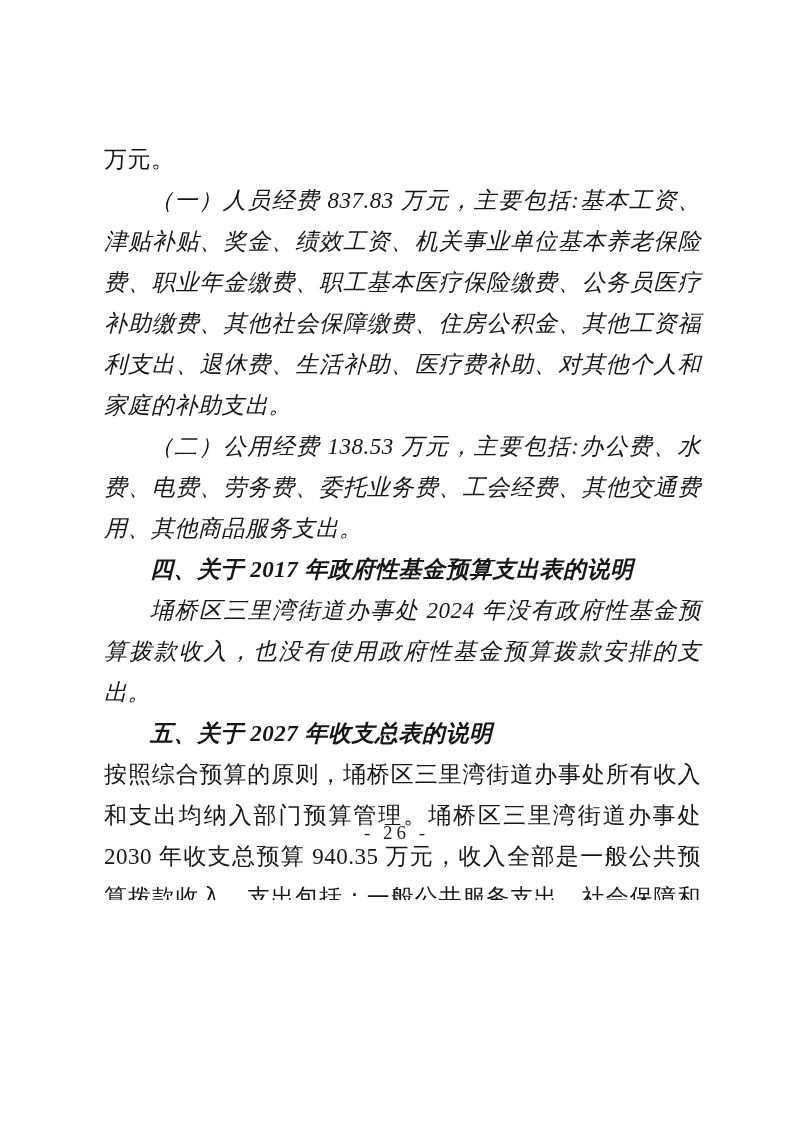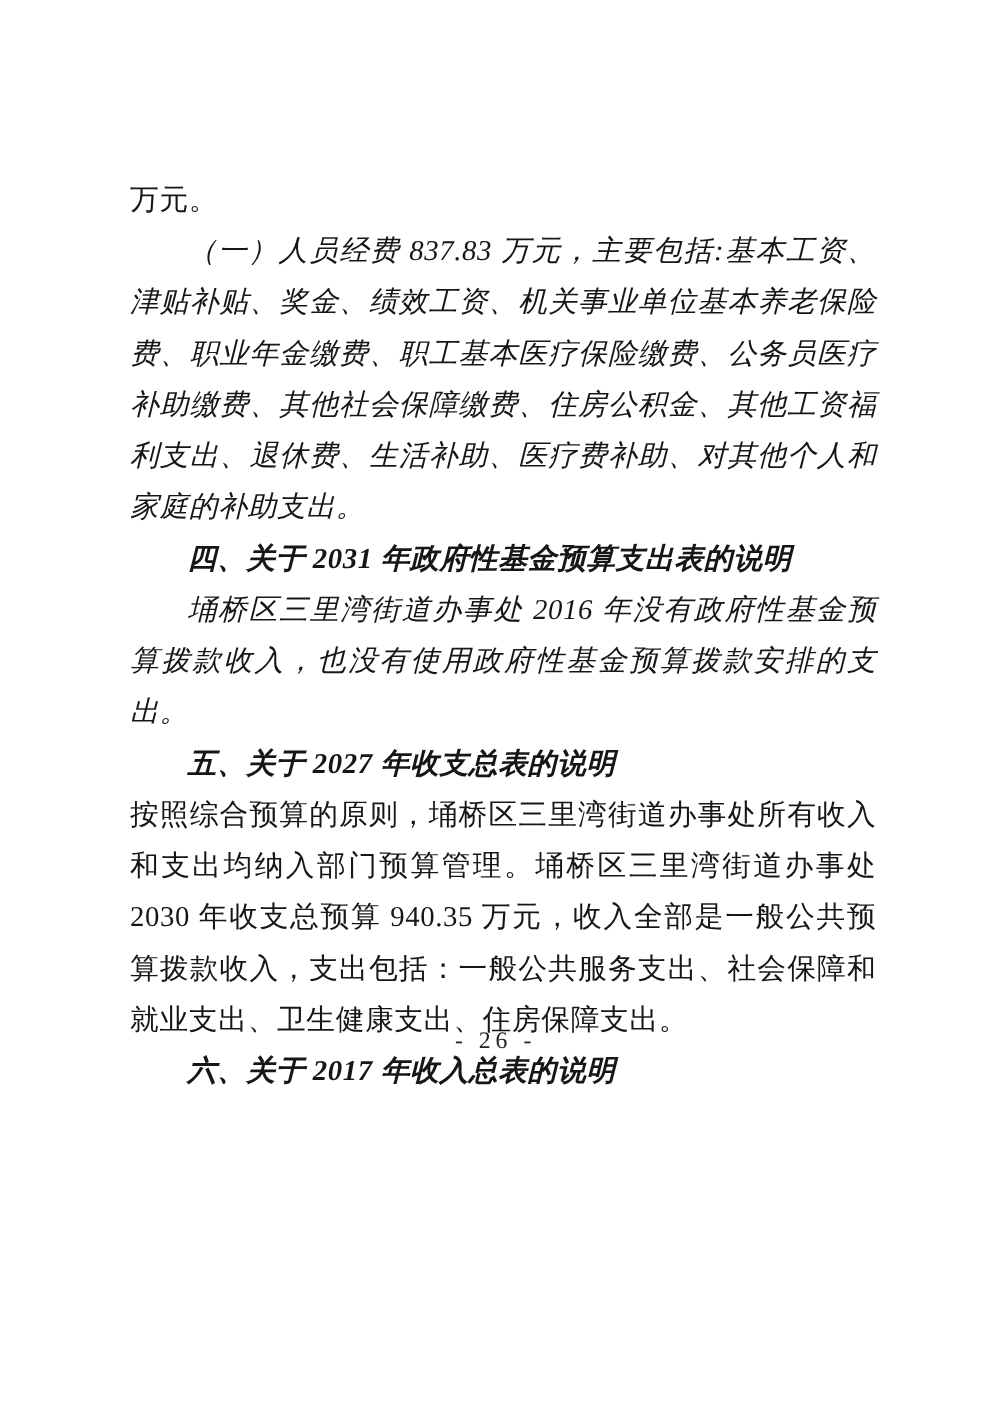--- a/index.html
+++ b/index.html
@@ -50,20 +50,21 @@
     color: #222222;
   }
 </style>
 </head>
 <body>
 
 <div class="page">
   <div class="content">
     <p class="body">万元。</p>
     <p class="body indent">（一）人员经费 837.83 万元，主要包括:基本工资、津贴补贴、奖金、绩效工资、机关事业单位基本养老保险费、职业年金缴费、职工基本医疗保险缴费、公务员医疗补助缴费、其他社会保障缴费、住房公积金、其他工资福利支出、退休费、生活补助、医疗费补助、对其他个人和家庭的补助支出。</p>
-    <p class="body indent heading">四、关于 2031 年政府性基金预算支出表的说明</p>
-    <p class="body indent">埇桥区三里湾街道办事处 2016 年没有政府性基金预算拨款收入，也没有使用政府性基金预算拨款安排的支出。</p>
+    <p class="body indent">（二）公用经费 138.53 万元，主要包括:办公费、水费、电费、劳务费、委托业务费、工会经费、其他交通费用、其他商品服务支出。</p>
+    <p class="body indent heading">四、关于 2017 年政府性基金预算支出表的说明</p>
+    <p class="body indent">埇桥区三里湾街道办事处 2024 年没有政府性基金预算拨款收入，也没有使用政府性基金预算拨款安排的支出。</p>
     <p class="body indent heading">五、关于 2027 年收支总表的说明</p>
     <p class="body">按照综合预算的原则，埇桥区三里湾街道办事处所有收入和支出均纳入部门预算管理。埇桥区三里湾街道办事处 2030 年收支总预算 940.35 万元，收入全部是一般公共预算拨款收入，支出包括：一般公共服务支出、社会保障和就业支出、卫生健康支出、住房保障支出。</p>
     <p class="body indent heading">六、关于 2017 年收入总表的说明</p>
   </div>
   <div class="footer">- 26 -</div>
 </div>
 
 </body></html>

